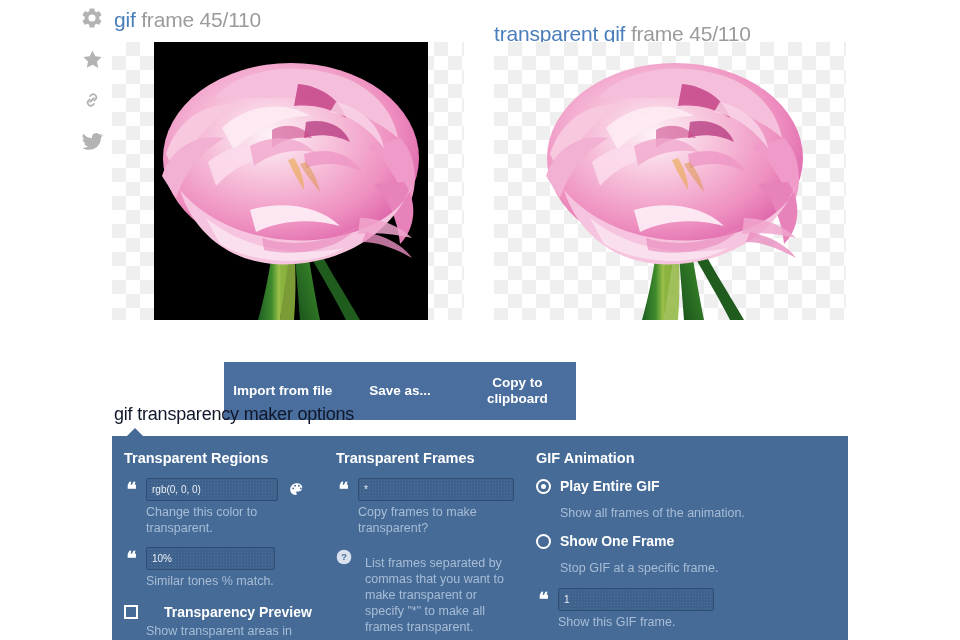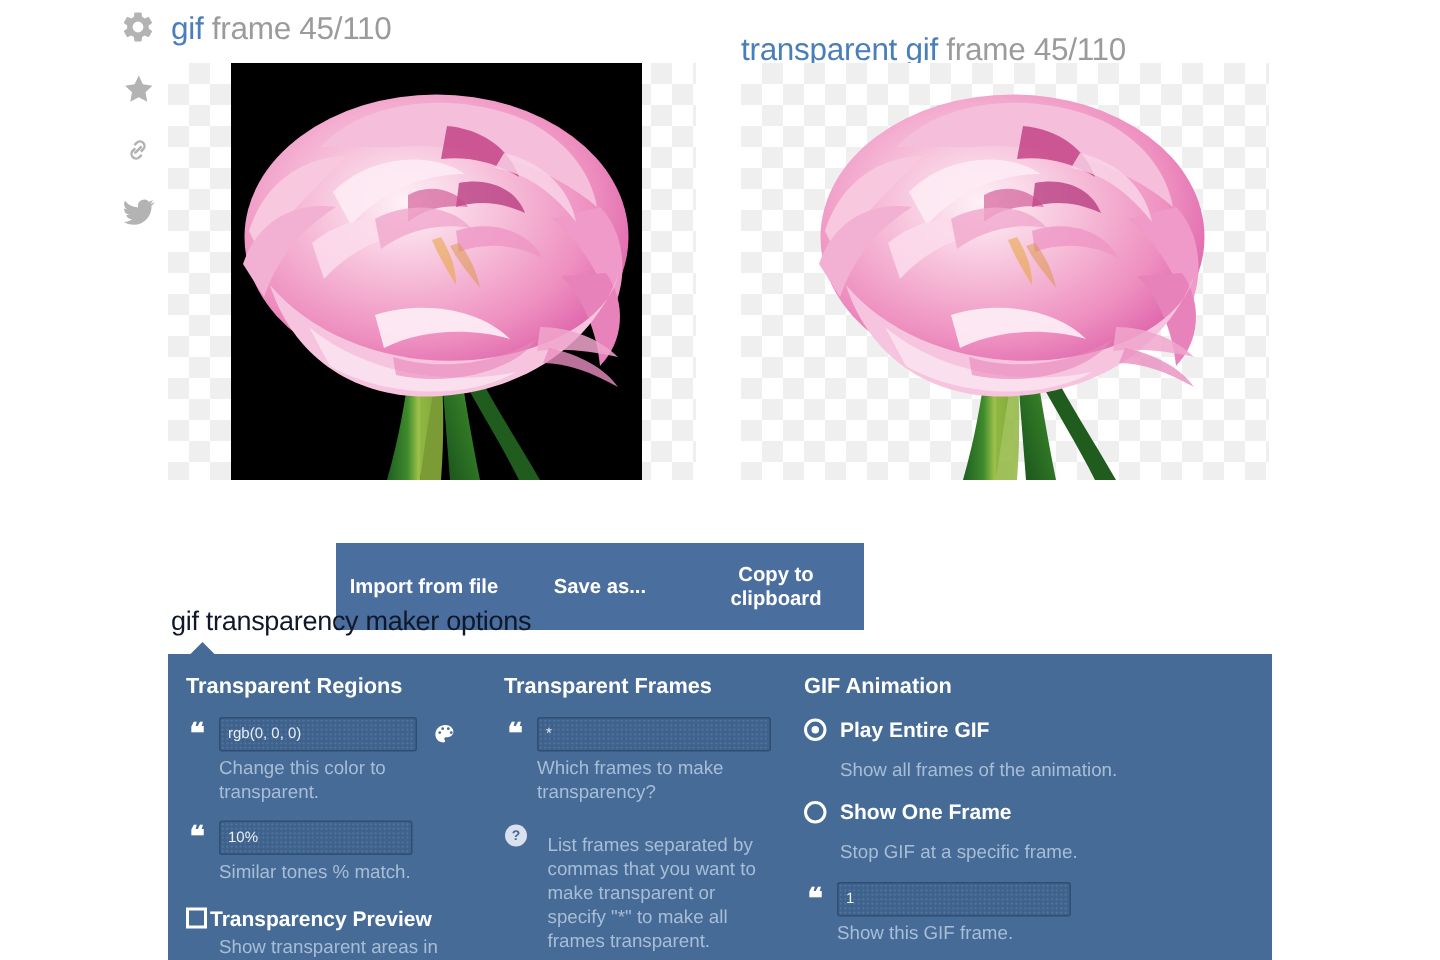--- a/index.html
+++ b/index.html
@@ -183,21 +183,21 @@
 
   .hint {
     color: #a8bdd6;
     font-size: 12.5px;
     line-height: 1.28;
     margin: 3px 0 0 22px;
   }
   .hint.narrow { max-width: 168px; }
   .hint.w2 { max-width: 150px; }
 
-  .checkbox-row { display: flex; align-items: center; gap: 2px; margin-top: 15px; }
+  .checkbox-row { display: flex; align-items: center; gap: 26px; margin-top: 15px; }
   .checkbox {
     width: 14px; height: 14px;
     border: 2px solid #ffffff;
     background: transparent;
     flex: 0 0 14px;
     cursor: pointer;
   }
   .cb-label {
     color: #ffffff;
     font-size: 14px;
@@ -426,21 +426,21 @@
         <div class="hint narrow">Show transparent areas in black and opaque areas in white.</div>
       </div>
 
       <div class="col" id="col-frames">
         <div class="col-h">Transparent Frames</div>
 
         <div class="field-row">
           <span class="quote-mark">❝</span>
           <input class="txtinput" id="input-frames" type="text" value="*" style="">
         </div>
-        <div class="hint w2">Which frames to make transparency?</div>
+        <div class="hint w2">Copy frames to make transparent?</div>
 
         <div class="q-row">
           <span class="q-icon">
             <svg viewBox="0 0 24 24" width="16" height="16">
               <circle cx="12" cy="12" r="11" fill="#d8e1ed"></circle>
               <text x="12" y="17" text-anchor="middle" font-size="14" font-weight="bold" font-family="Liberation Sans, sans-serif" fill="#466b97">?</text>
             </svg>
           </span>
           <div class="hint w2">List frames separated by commas that you want to make transparent or specify "*" to make all frames transparent.</div>
         </div>

